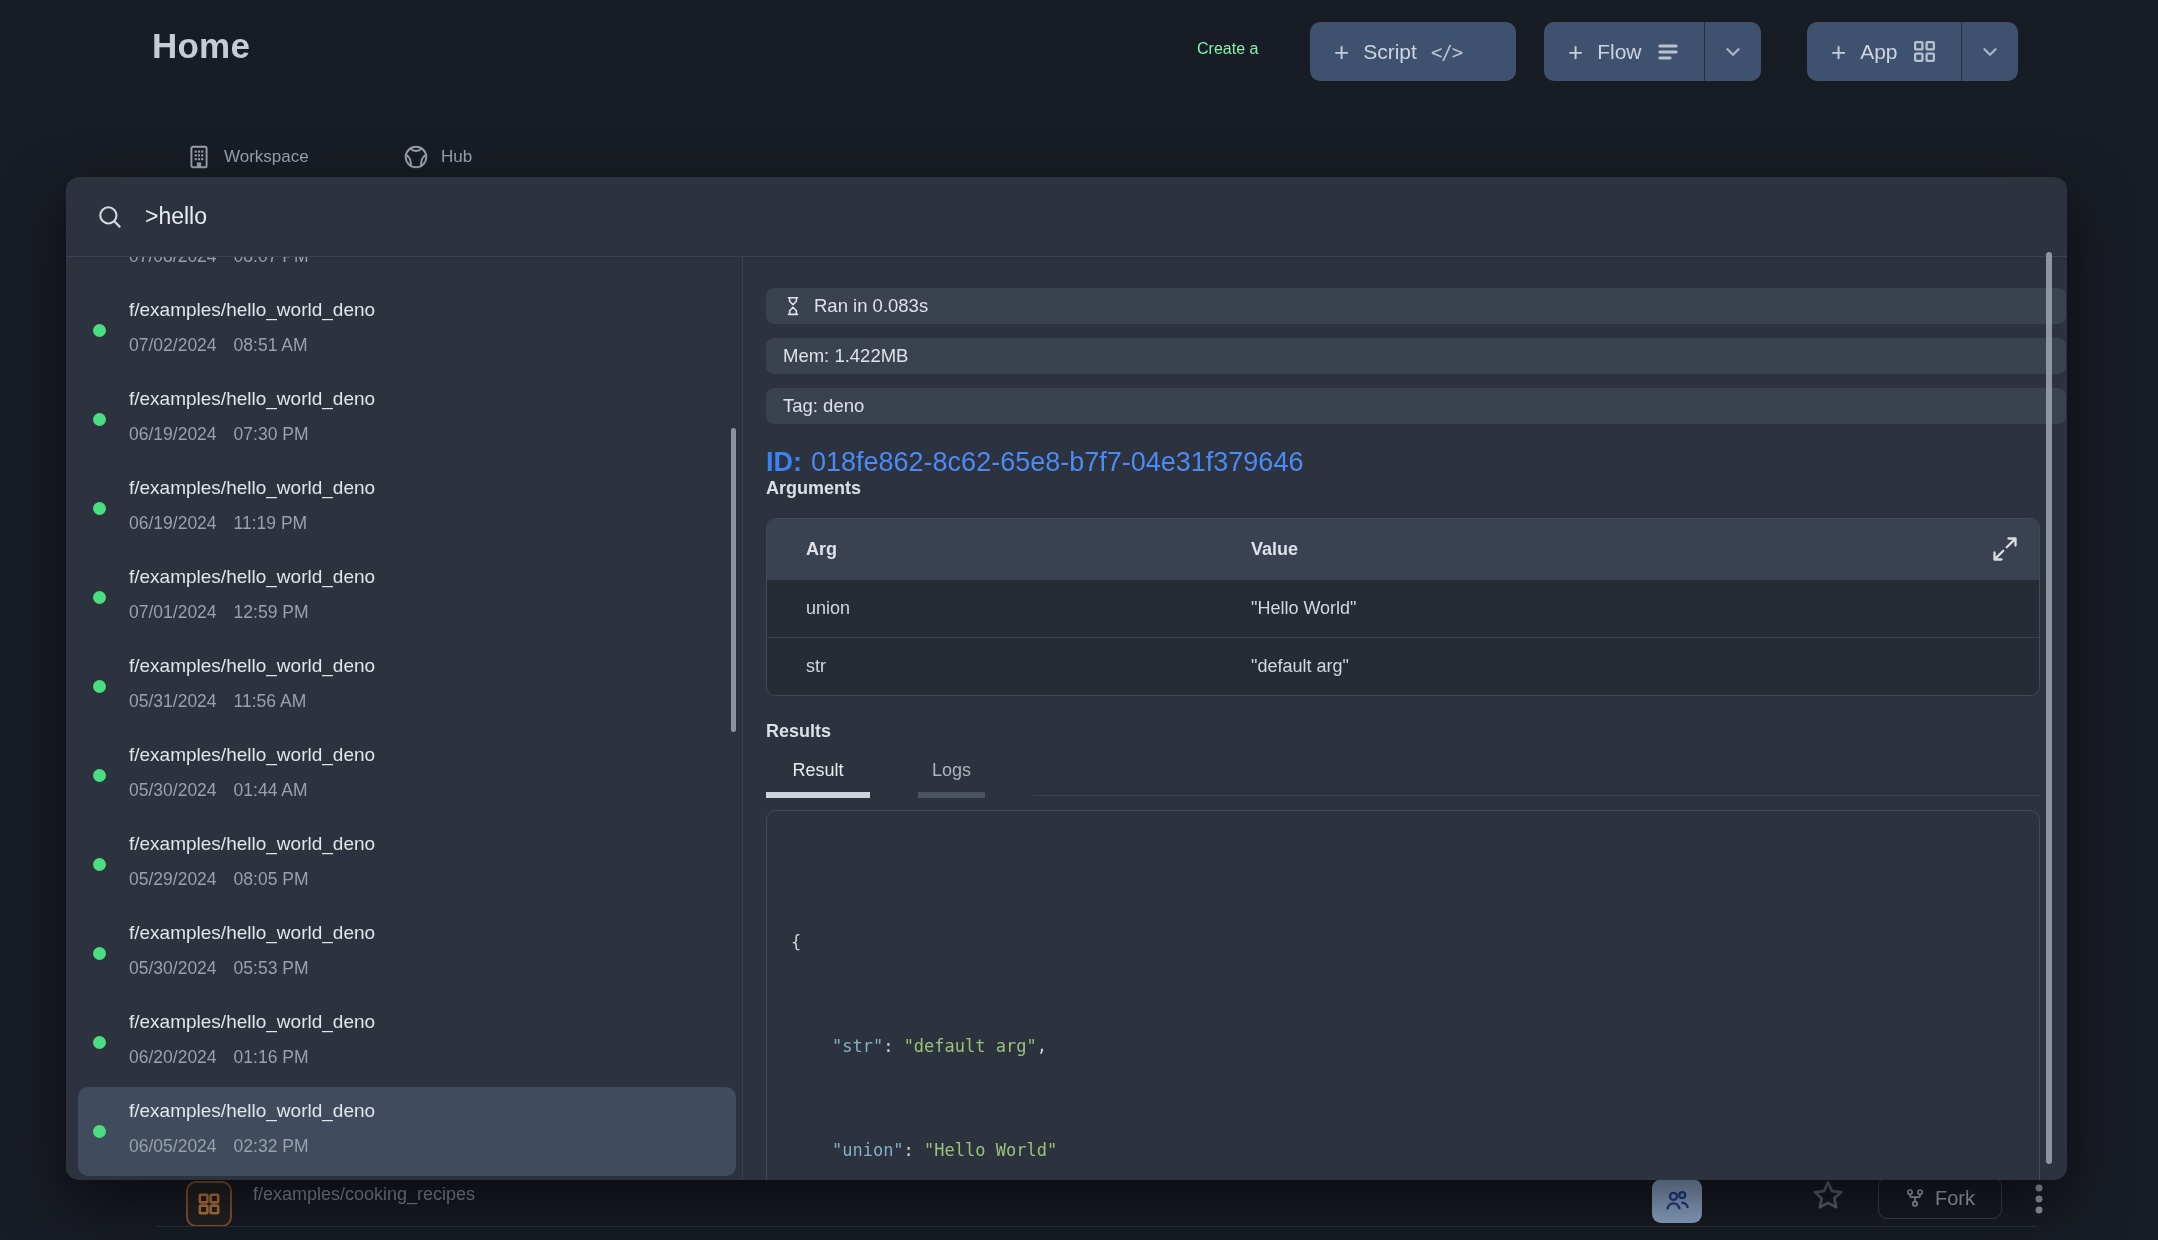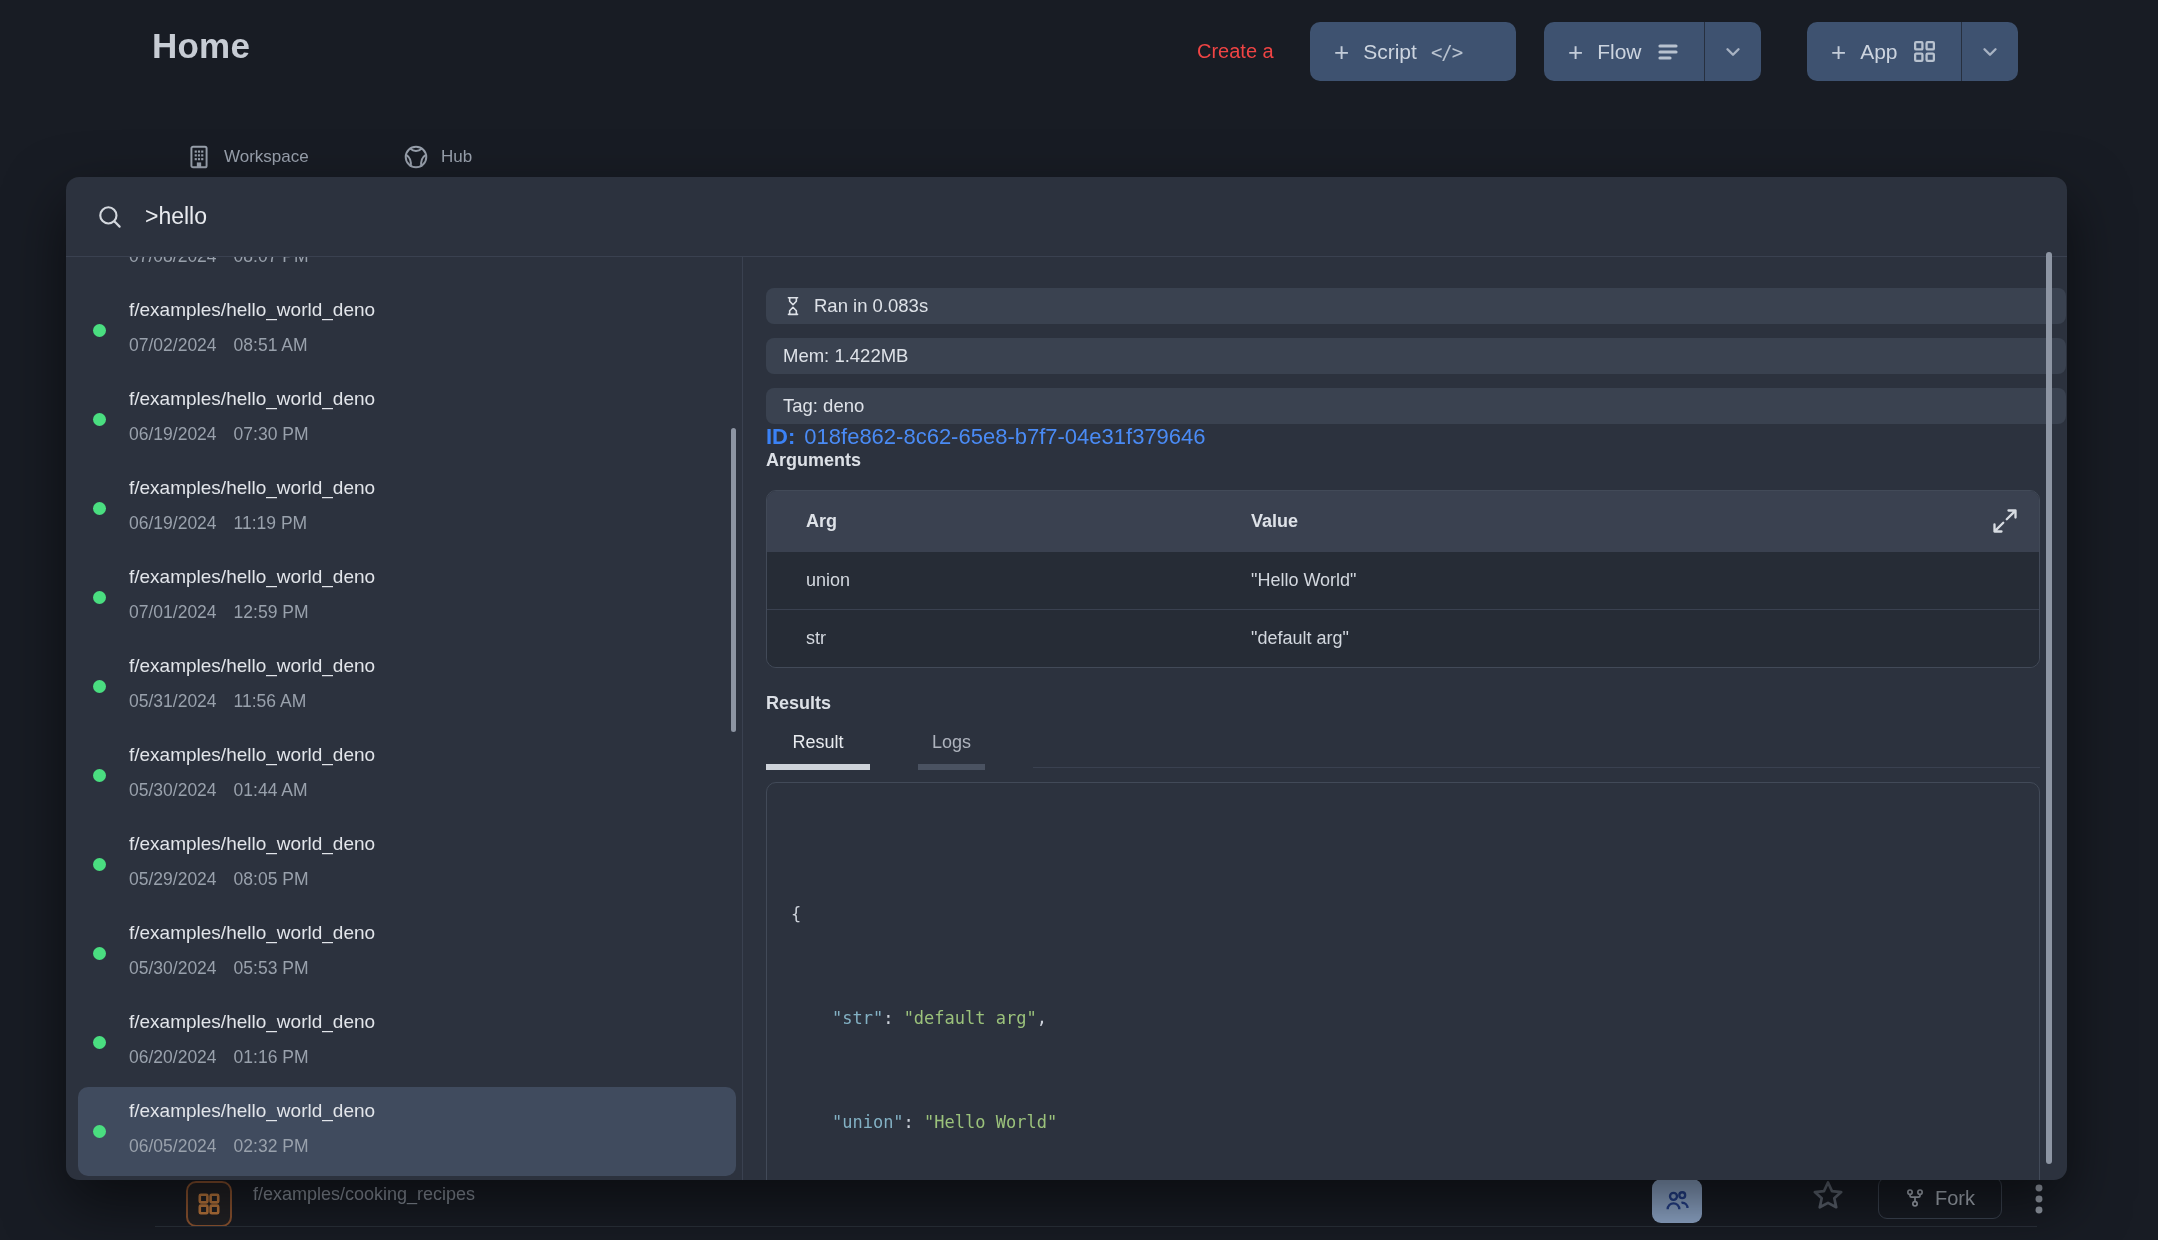--- a/index.html
+++ b/index.html
@@ -7,21 +7,21 @@
   #screen {
     position:relative; width:2158px; height:1240px; overflow:hidden;
     background:#181c24;
     font-family:"Liberation Sans", sans-serif;
     -webkit-font-smoothing:antialiased;
   }
   svg { display:block; }
 
   
   .page-title { position:absolute; left:152px; top:26px; font-size:35px; font-weight:700; color:#c7ccd4; letter-spacing:.2px; }
-  .create-label { position:absolute; left:1197px; top:40px; font-size:20px; color:#ef4444; }
+  .create-label { position:absolute; left:1197px; top:40px; font-size:16px; color:#86efac; }
   .top-btn {
     position:absolute; top:22px; height:59px; display:flex; align-items:center;
     background:#3e5270; color:#ccd4df; border:none; border-radius:10px;
     font-size:21px; font-weight:500; gap:14px; padding:0 24px; cursor:pointer;
     font-family:"Liberation Sans", sans-serif;
   }
   .top-btn .plus { font-size:26px; font-weight:400; line-height:1; color:#c3ccd9; }
   .split { position:absolute; top:22px; height:59px; display:flex; border-radius:10px; overflow:hidden; }
   .split .main { position:static; border-radius:0; }
   .split .chev {
@@ -78,21 +78,21 @@
   .v-divider { position:absolute; left:676px; top:80px; width:1px; height:923px; background:#3a4150; }
   .overlay-scroll-thumb { position:absolute; right:15px; top:75px; width:6px; height:912px; border-radius:3px; background:#8d95a3; }
 
   
   .detail { position:absolute; left:677px; top:80px; width:1323px; height:923px; padding:31px 0 0 23px; overflow:hidden; }
   .badges { display:flex; gap:14px;flex-direction:column; }
   .badge {
     height:36px; display:flex; align-items:center; gap:11px; padding:0 17px;
     background:#3a4250; border-radius:8px; color:#dee2e8; font-size:18.5px;
   }
-  .id-row { font-size:22px; }
+  .id-row { margin-top:23px; font-size:27px; }
   .id-label { color:#3b82f6; font-weight:700; }
   .id-value { color:#4a8bf5; margin-left:9px; }
   .section-title { font-size:18px; font-weight:600; color:#dce0e6; }
 
   .args-table { margin-top:19px; width:1274px; border:1px solid #424a58; border-radius:10px; overflow:hidden; }
   .t-header { display:flex; align-items:center; height:60px; background:#3a4150; }
   .t-h-cell { font-size:18px; font-weight:600; color:#dee2e8; }
   .t-cell-1 { width:484px; padding-left:39px; flex:none; }
   .t-cell-2 { flex:1; }
   .expand-btn { background:none; border:none; margin-right:20px; color:#d8dce2; cursor:pointer; }

